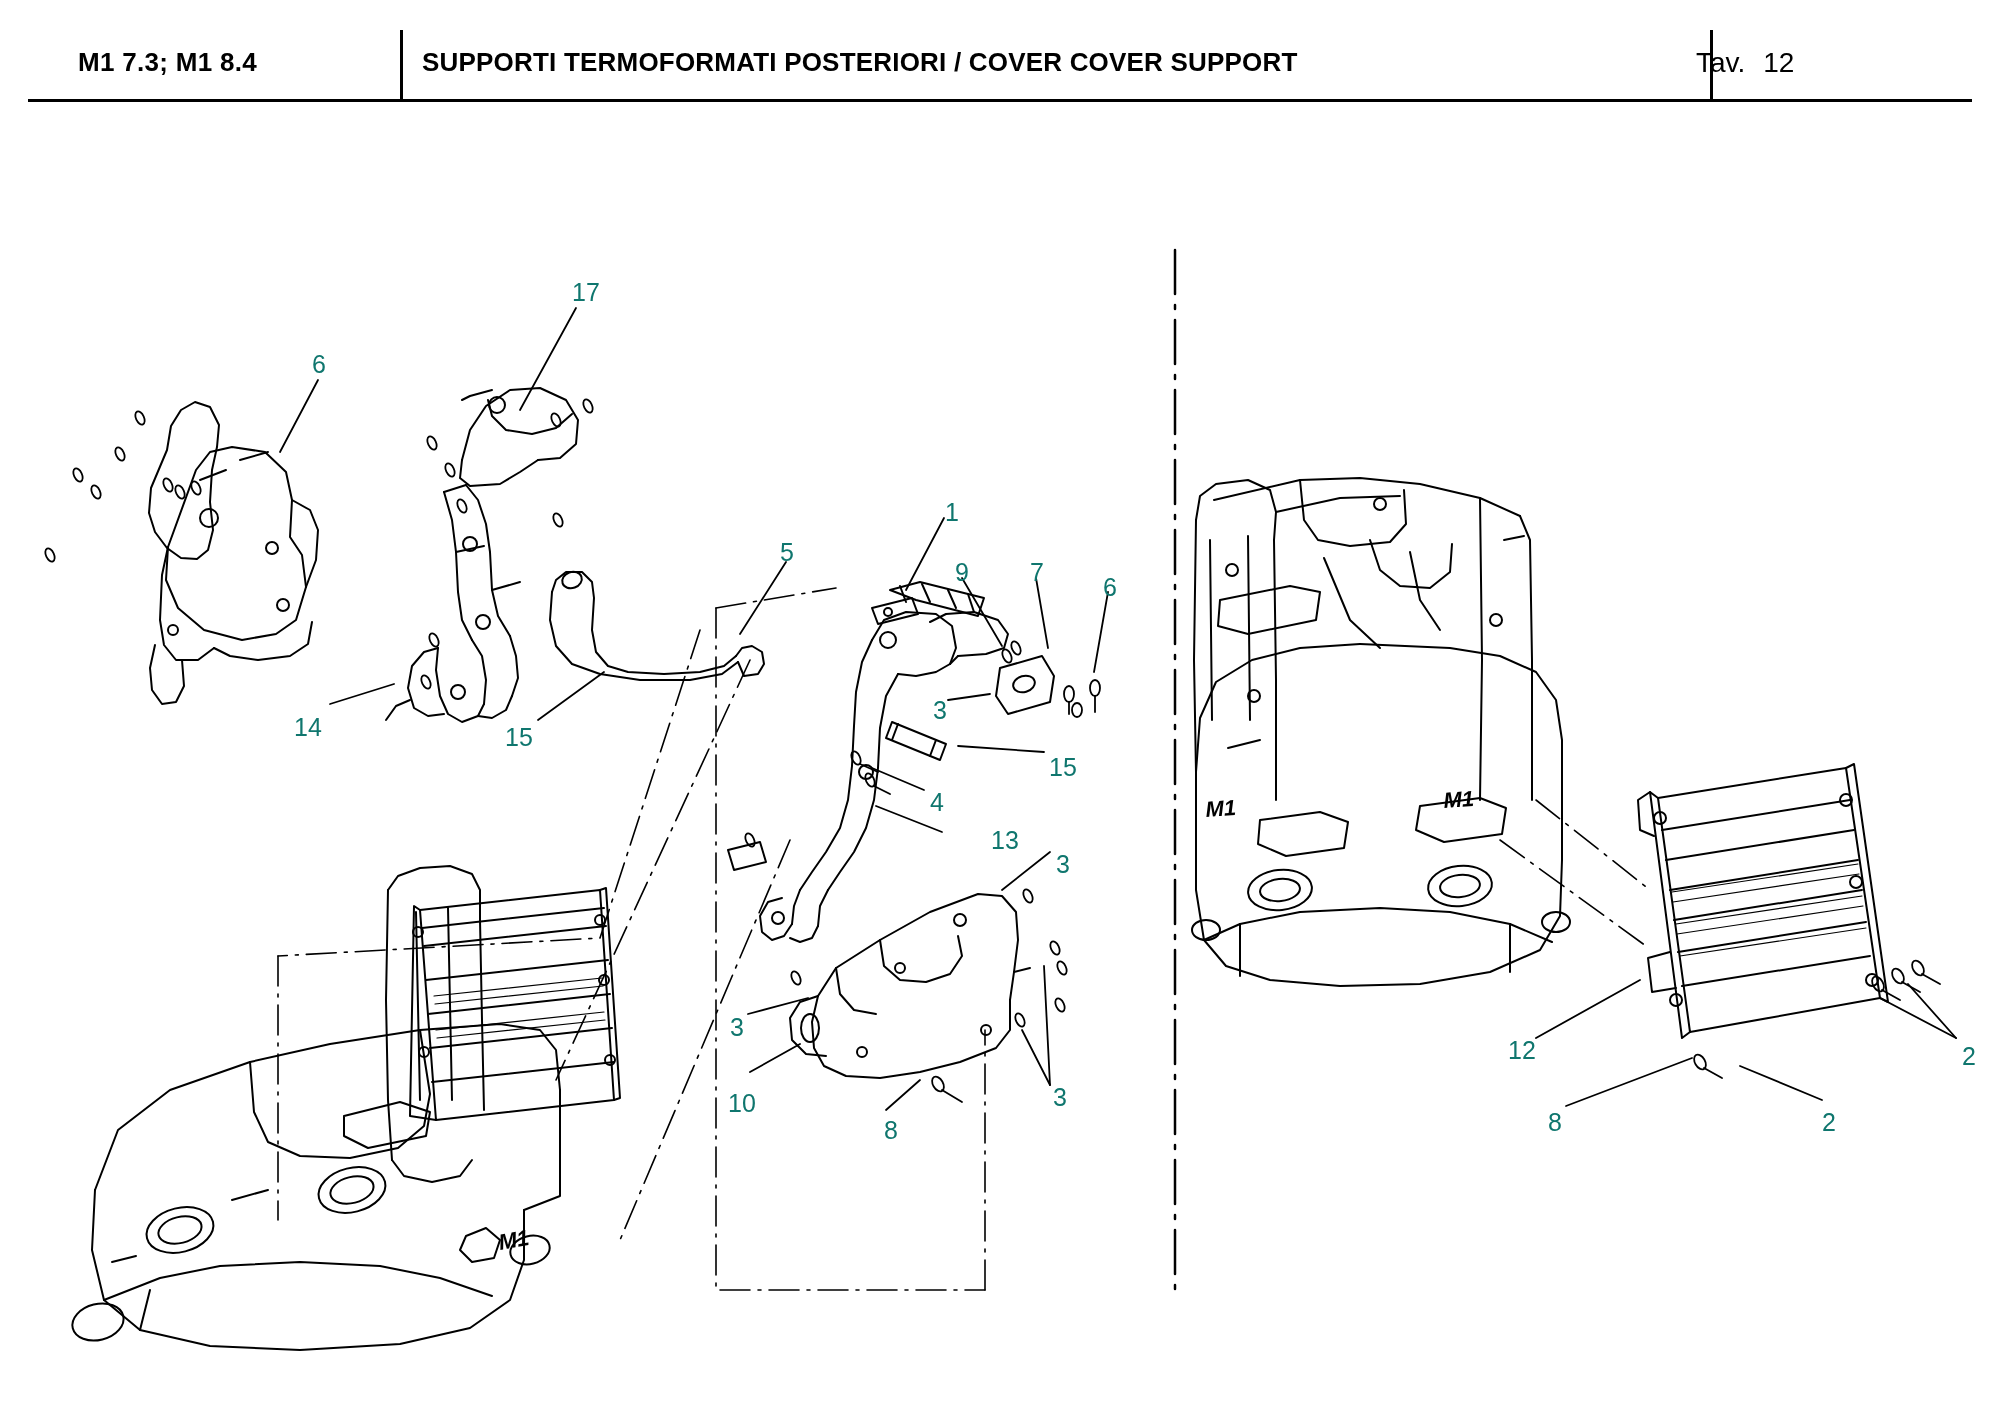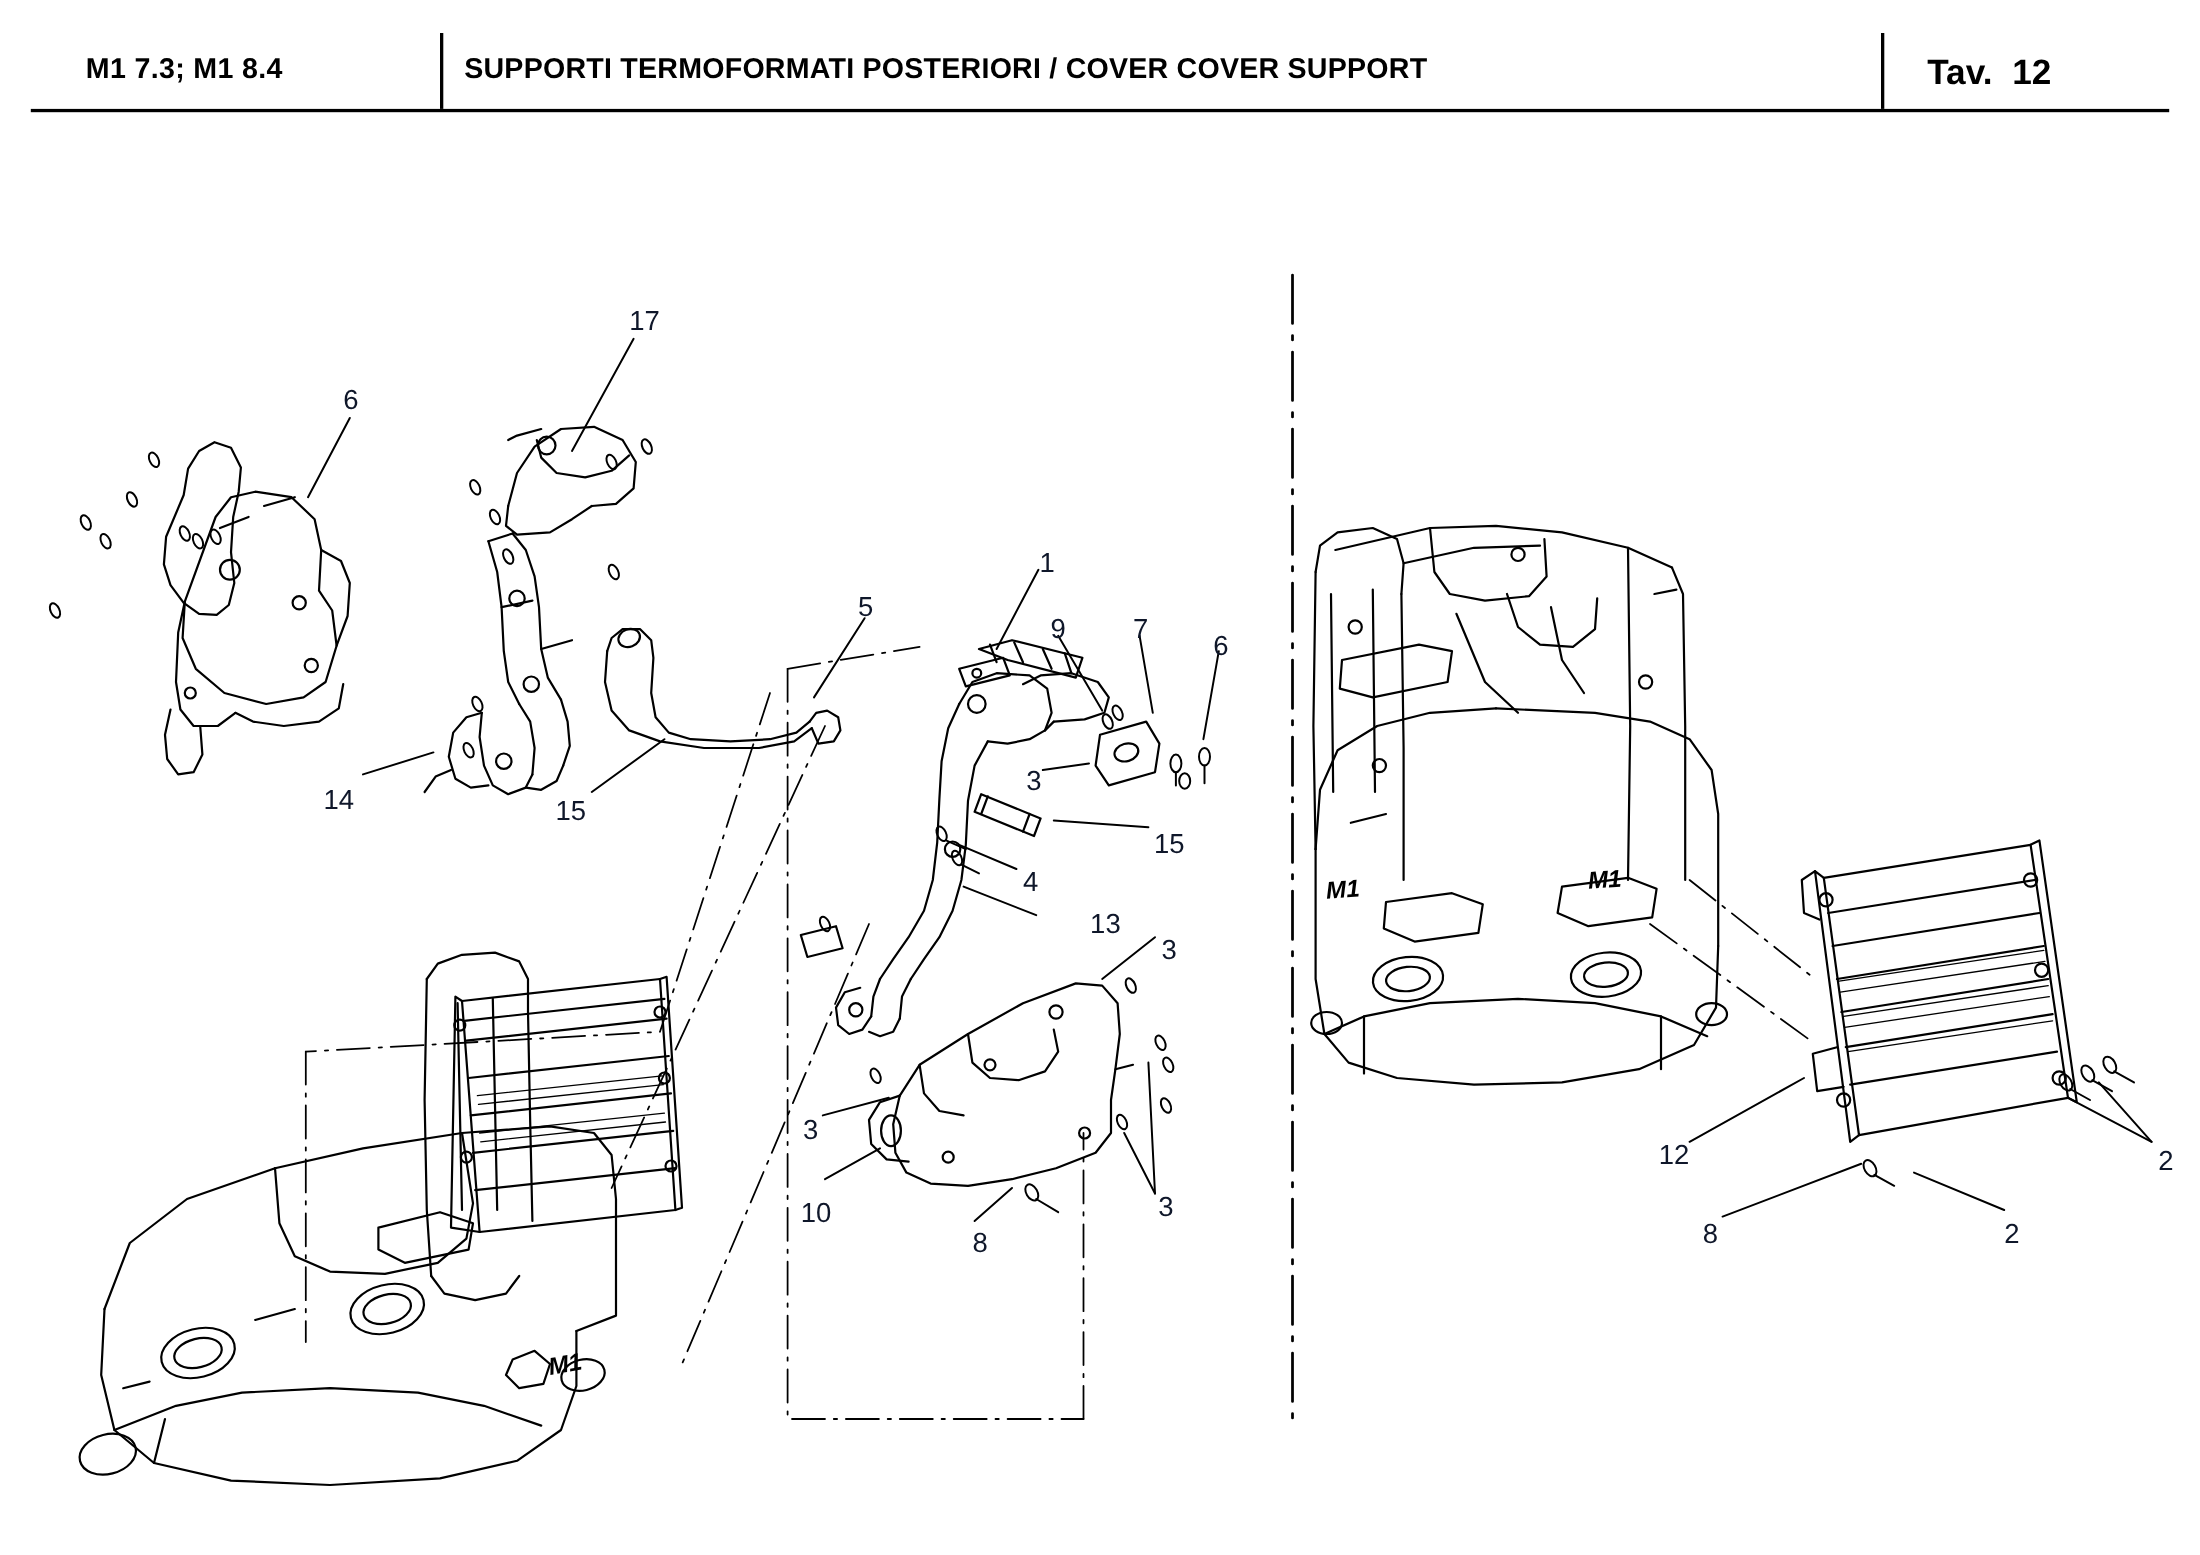--- a/index.html
+++ b/index.html
@@ -66,24 +66,24 @@
   .header-divider-2 {
     position: absolute;
     left: 1710px;
     top: 30px;
     width: 3px;
     height: 69px;
     background: #000;
   }
   .header-plate {
     position: absolute;
-    left: 1752px;
+    left: 1696px;
     top: 47px;
-    font-size: 32px;
-    font-weight: bold;
+    font-size: 28px;
+    font-weight: normal;
     white-space: nowrap;
   }
   .header-plate .plate-num {
     margin-left: 18px;
   }
   
   .drawing {
     position: absolute;
     left: 0;
     top: 100px;
@@ -95,21 +95,21 @@
     left: 0;
     top: 0;
     width: 2000px;
     height: 1314px;
   }
   
   .callout {
     position: absolute;
     font-size: 25px;
     font-family: "Liberation Sans", sans-serif;
-    color: #0f172a;
+    color: #0f766e;
     line-height: 1;
     white-space: nowrap;
   }
 </style>
 </head>
 <body>
 
 <div class="page">
 
   <div class="header">

